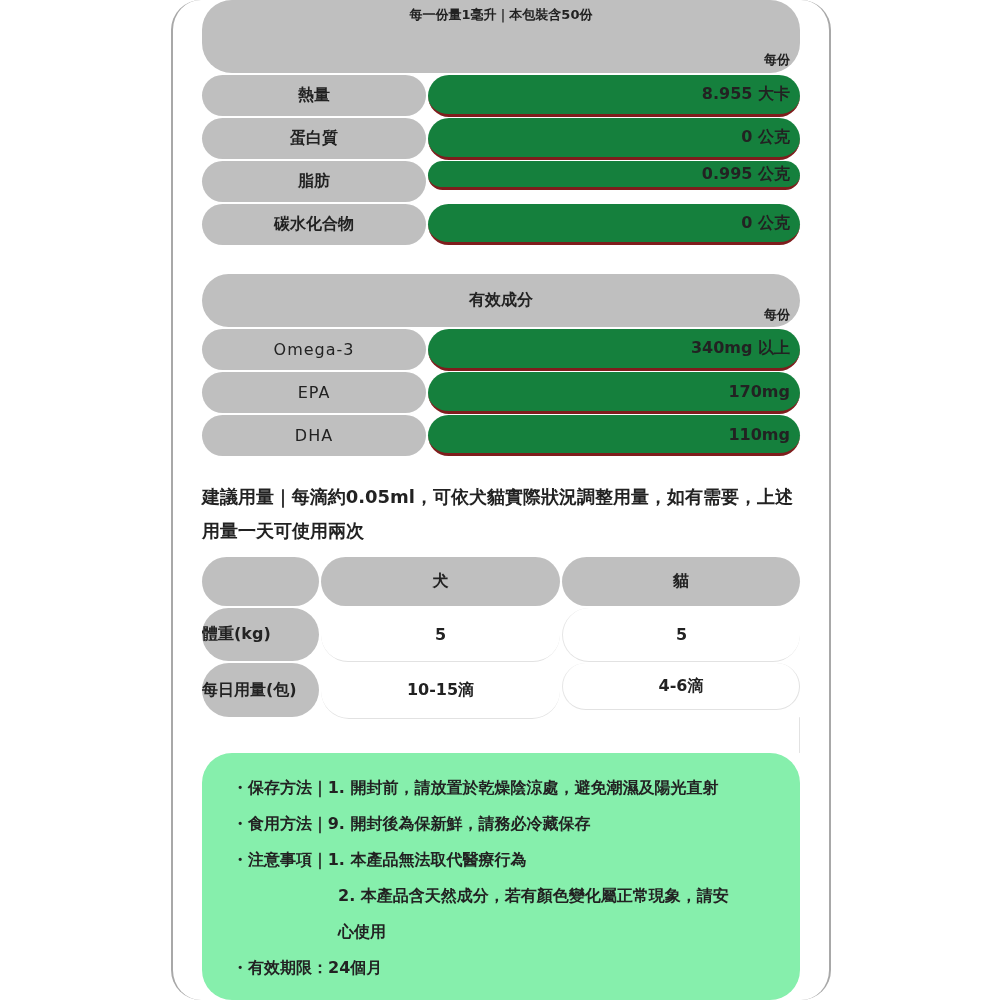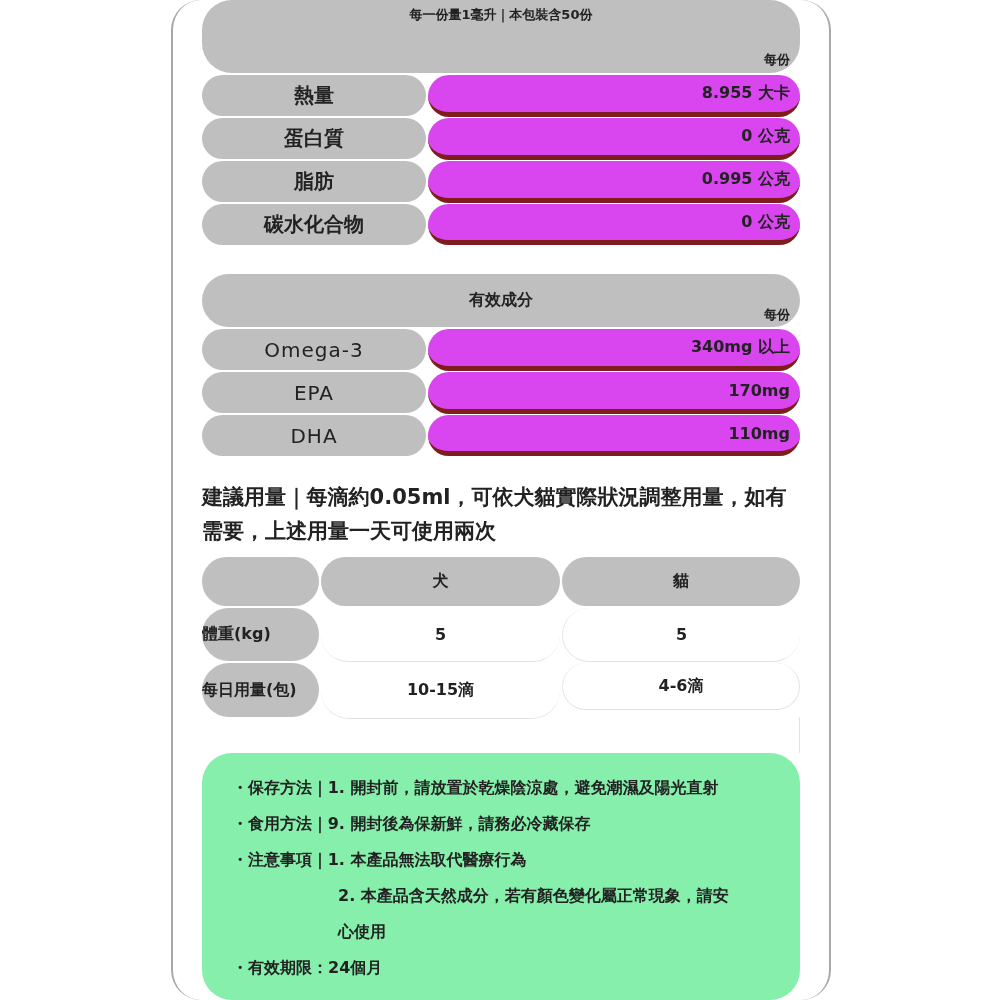--- a/index.html
+++ b/index.html
@@ -10,28 +10,28 @@
   .abs { position: absolute; }
   .gray { background: #bfbfbf; }
   .dark { background: #86efac; }
   .txt { font-weight: bold; color: #222; white-space: nowrap; }
 
   
   .serving-header { left: 202px; top: 0; width: 598px; height: 73px; }
   .serving-text { left: 0; right: 0; top: 6px; text-align: center; font-size: 13px; }
   .per-label { right: 10px; top: 51px; font-size: 13px; }
 
-  .row-label { left: 202px; width: 224px; display: flex; align-items: center; justify-content: center; font-size: 20px; }
-  .row-value { left: 428px; width: 372px; display: flex; align-items: center; justify-content: flex-end; padding-right: 10px; font-size: 16px; border-bottom: 5px solid #7f1d1d; background: #d946ef; }
+  .row-label { left: 202px; width: 224px; display: flex; align-items: center; justify-content: center; font-size: 16px; }
+  .row-value { left: 428px; width: 372px; display: flex; align-items: center; justify-content: flex-end; padding-right: 10px; font-size: 16px; border-bottom: 3px solid #7f1d1d; background: #15803d; }
 
   .active-header { left: 202px; top: 274px; width: 598px; height: 53px; }
   .active-title { left: 0; right: 0; top: 16px; text-align: center; font-size: 16px; }
   .active-per { right: 10px; top: 32px; font-size: 13px; }
 
-  .dosage-note { left: 202px; top: 480px; width: 600px; font-size: 21px; line-height: 34px; font-weight: bold; white-space: normal; }
+  .dosage-note { left: 202px; top: 480px; width: 600px; font-size: 18px; line-height: 34px; font-weight: bold; white-space: normal; }
 
   .dt-cell { display: flex; align-items: center; justify-content: center; font-size: 16px; }
   .dt-label { justify-content: flex-start; }
 
   .storage { left: 202px; top: 753px; width: 598px; height: 247px; }
   .s-line { position: absolute; left: 30px; font-size: 16px; font-weight: bold; white-space: nowrap; color: #222; }
 </style>
 </head>
 <body>
 
@@ -40,21 +40,21 @@
 <div class="abs gray serving-header">
   <div class="abs txt serving-text">每一份量1毫升｜本包裝含50份</div>
   <div class="abs txt per-label">每份</div>
 </div>
 
 <div class="abs gray row-label txt" style="top:75px;height:41px">熱量</div>
 <div class="abs row-value txt" style="top:75px;height:42px">8.955  大卡</div>
 <div class="abs gray row-label txt" style="top:118px;height:41px">蛋白質</div>
 <div class="abs row-value txt" style="top:118px;height:42px">0  公克</div>
 <div class="abs gray row-label txt" style="top:161px;height:41px">脂肪</div>
-<div class="abs row-value txt" style="top:161px;height:42px">0.995  公克</div>
+<div class="abs row-value txt" style="top:161px;height:29px">0.995  公克</div>
 <div class="abs gray row-label txt" style="top:204px;height:41px">碳水化合物</div>
 <div class="abs row-value txt" style="top:204px;height:41px">0  公克</div>
 
 <div class="abs gray active-header">
   <div class="abs txt active-title">有效成分</div>
   <div class="abs txt active-per">每份</div>
 </div>
 <div class="abs gray row-label" style="top:329px;height:41px;font-weight:normal;letter-spacing:1px">Omega-3</div>
 <div class="abs row-value txt" style="top:329px;height:42px">340mg 以上</div>
 <div class="abs gray row-label" style="top:372px;height:41px;letter-spacing:1px">EPA</div>

